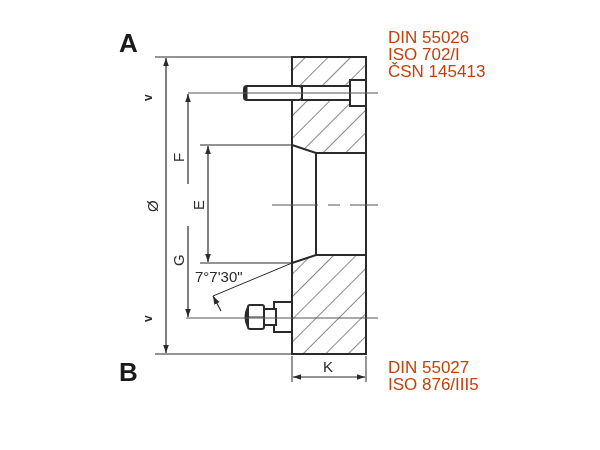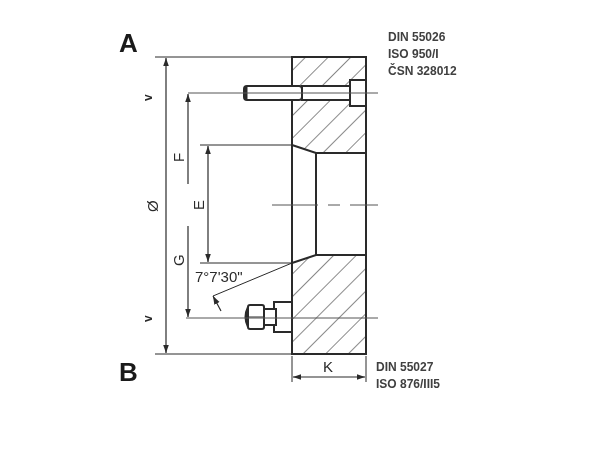--- a/index.html
+++ b/index.html
@@ -1,35 +1,35 @@
 <!DOCTYPE html>
 <html><head>
 <meta charset="utf-8">
 <style>
   html, body { margin: 0; padding: 0; background: #ffffff; }
   body { width: 600px; height: 450px; position: relative; overflow: hidden; font-family: "Liberation Sans", sans-serif; }
   .lbl-big { position: absolute; font-weight: bold; font-size: 26px; color: #1a1a1a; font-family: "Liberation Sans", sans-serif; }
-  .std-block { position: absolute; font-weight: bold; font-size: 12px; line-height: 17px; color: #404040; font-family: "Liberation Sans", sans-serif; }
+  .std-block { position: absolute; font-weight: normal; font-size: 17px; line-height: 17px; color: #c2410c; font-family: "Liberation Sans", sans-serif; }
   .std-line { display: block; white-space: nowrap; }
   svg { position: absolute; left: 0; top: 0; }
   .dimtxt { font-family: "Liberation Sans", sans-serif; font-size: 15px; fill: #2a2a2a; }
 </style>
 </head>
 <body>
 
 <div class="lbl-big" style="left:119px; top:28px;">A</div>
 <div class="lbl-big" style="left:119px; top:357px;">B</div>
 
 <div class="std-block" style="left:388px; top:29px;">
   <span class="std-line">DIN 55026</span>
-  <span class="std-line">ISO 950/I</span>
-  <span class="std-line">ČSN 328012</span>
+  <span class="std-line">ISO 702/I</span>
+  <span class="std-line">ČSN 145413</span>
 </div>
 
-<div class="std-block" style="left:376px; top:359px;">
+<div class="std-block" style="left:388px; top:359px;">
   <span class="std-line">DIN 55027</span>
   <span class="std-line">ISO 876/III5</span>
 </div>
 
 <svg width="600" height="450" viewBox="0 0 600 450">
   <defs>
     <pattern id="hatch" patternUnits="userSpaceOnUse" width="16" height="16" patternTransform="rotate(45)">
       <line x1="0" y1="0" x2="0" y2="16" stroke="#3a3a3a" stroke-width="1.2"></line>
     </pattern>
     <marker id="arrow" viewBox="0 0 10 10" refX="10" refY="5" markerWidth="7" markerHeight="7" orient="auto-start-reverse">

